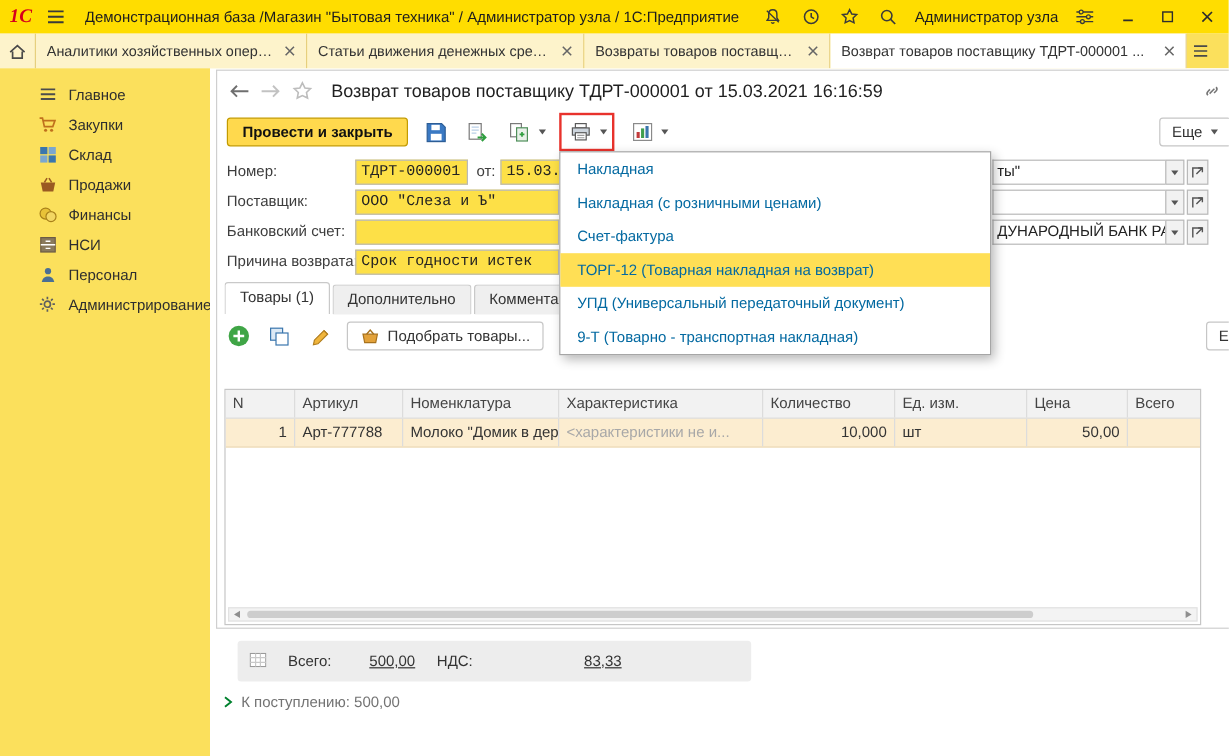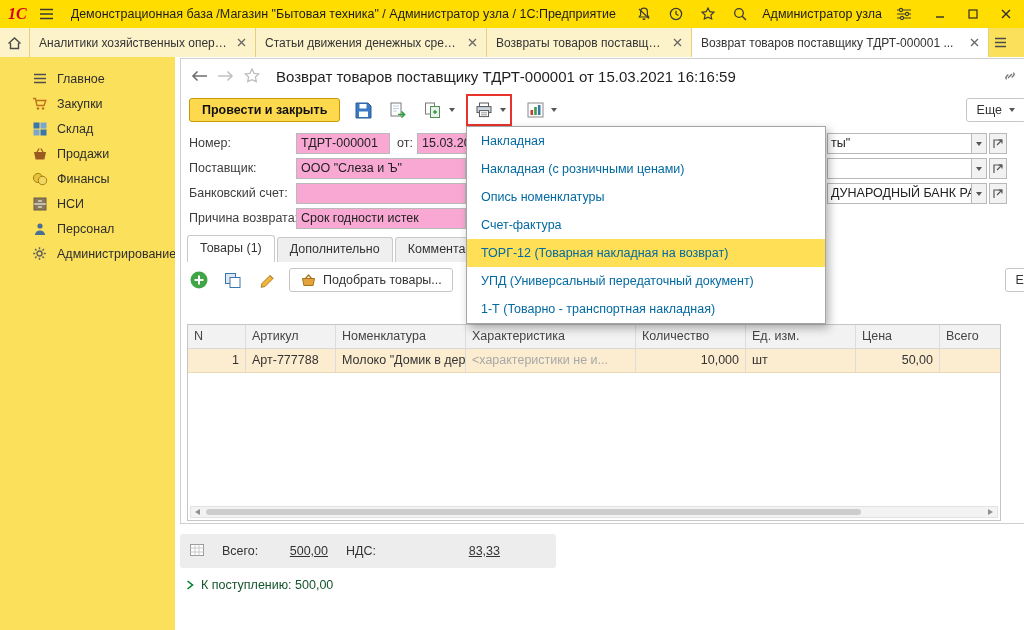--- a/index.html
+++ b/index.html
@@ -43,21 +43,21 @@
   .btn-primary{height:24px;padding:0 12px;background:#ffd94d;border:1px solid #c39b00;border-radius:3px;font-weight:bold;font-size:12.5px;color:#111;display:flex;align-items:center;font-family:"Liberation Sans",sans-serif;}
   .tool-ic{display:flex;align-items:center;justify-content:center;width:24px;height:24px;}
   .split{display:flex;align-items:center;gap:4px;}
   .redbox{display:flex;align-items:center;gap:4px;border:2px solid #e8322c;padding:2px 4px;}
   .caret{width:0;height:0;border-left:3.5px solid transparent;border-right:3.5px solid transparent;border-top:4px solid #555;display:inline-block;}
   .spacer{flex:1;}
   .btn-lite{height:24px;border:1px solid #c6c6c6;border-radius:3px;background:#fff;display:flex;align-items:center;gap:7px;padding:0 10px;color:#333;}
   .btn-sq{width:26px;height:24px;border:1px solid #c6c6c6;border-radius:3px;background:#fff;display:flex;align-items:center;justify-content:center;color:#333;}
 
   .lbl{position:absolute;height:21px;line-height:21px;color:#3d3d3d;white-space:nowrap;}
-  .inp{position:absolute;height:21px;line-height:19px;border:1px solid #b9b9b9;background:#f9a8d4;padding:0 4px;white-space:nowrap;overflow:hidden;color:#222;}
+  .inp{position:absolute;height:21px;line-height:19px;border:1px solid #b9b9b9;background:#fde047;padding:0 4px;white-space:nowrap;overflow:hidden;color:#222;font-family:Liberation Mono, monospace;}
   .rfield{position:absolute;height:21px;display:flex;}
   .rtxt{flex:1;border:1px solid #b9b9b9;border-right:0;background:#fff;line-height:19px;padding:0 3px;overflow:hidden;white-space:nowrap;color:#222;}
   .cbtn{width:16px;border:1px solid #b9b9b9;background:#f2f2f2;display:flex;align-items:center;justify-content:center;flex:none;}
   .obtn{width:18px;margin-left:2px;border:1px solid #b9b9b9;background:#f2f2f2;display:flex;align-items:center;justify-content:center;flex:none;}
 
   .print-menu{position:absolute;left:285px;top:67px;width:360px;background:#fff;border:1px solid #a6a6a6;box-shadow:3px 4px 9px rgba(0,0,0,.3);z-index:50;}
   .pm-item{height:28px;line-height:28px;padding:0 14px;color:#0369a1;white-space:nowrap;overflow:hidden;}
   .pm-item.sel{background:#ffdf55;}
 
   .ctabs{position:absolute;left:6px;top:176px;height:27px;display:flex;align-items:flex-end;gap:2px;}
@@ -73,26 +73,26 @@
   .tc{padding:0 6px;border-right:1px solid #dcdcdc;overflow:hidden;white-space:nowrap;flex:none;}
   .c0{width:58px}.c1{width:90px}.c2{width:130px}.c3{width:170px}.c4{width:110px}.c5{width:110px}.c6{width:84px}.c7{flex:1;border-right:0}
   .num{text-align:right}
   .muted{color:#a8a8a8}
   .hscroll{position:absolute;left:2px;right:2px;bottom:2px;height:12px;background:#f3f3f3;border:1px solid #e2e2e2;}
   .hthumb{position:absolute;left:15px;top:2px;height:6px;width:655px;background:#cdcdcd;border-radius:3px;}
   .sarr{position:absolute;top:2px;width:0;height:0;border-top:3.5px solid transparent;border-bottom:3.5px solid transparent;}
   .sarr-l{left:4px;border-right:5px solid #8f8f8f;}
   .sarr-r{right:4px;border-left:5px solid #8f8f8f;}
 
-  .footer-bar{position:absolute;left:5px;top:477px;width:376px;height:34px;background:#ededed;border-radius:3px;}
+  .footer-bar{position:absolute;left:23px;top:477px;width:428px;height:34px;background:#ededed;border-radius:3px;}
   .fb-ic{position:absolute;left:10px;top:10px;}
   .fb-lbl,.fb-val{position:absolute;top:0;line-height:34px;color:#333;}
   .fb-val{text-align:right;text-decoration:underline;}
 
-  .receipt{position:absolute;left:11px;top:521px;display:flex;align-items:center;gap:7px;color:#14532d;font-size:12.5px;}
+  .receipt{position:absolute;left:11px;top:521px;display:flex;align-items:center;gap:7px;color:#737373;font-size:12.5px;}
 </style>
 </head>
 <body>
 
 <div class="screen">
 
   <div class="topbar">
     <span class="logo">1С</span>
     <span class="tb-ic">
       <svg width="15" height="12" viewBox="0 0 15 12">
@@ -423,25 +423,24 @@
             <svg width="10" height="10" viewBox="0 0 10 10">
               <path d="M1 9V1h8" fill="none" stroke="#555" stroke-width="1.2"></path>
               <path d="M4 6l5-5M5.5 1H9v3.5" fill="none" stroke="#555" stroke-width="1.2"></path>
             </svg>
           </span>
       </div>
 
       <div class="print-menu">
         <div class="pm-item">Накладная</div>
         <div class="pm-item">Накладная (с розничными ценами)</div>
-        <div class="pm-item">Опись номенклатуры</div>
         <div class="pm-item">Счет-фактура</div>
         <div class="pm-item sel">ТОРГ-12 (Товарная накладная на возврат)</div>
         <div class="pm-item">УПД (Универсальный передаточный документ)</div>
-        <div class="pm-item">1-Т (Товарно - транспортная накладная)</div>
+        <div class="pm-item">9-Т (Товарно - транспортная накладная)</div>
       </div>
 
       <div class="ctabs">
         <div class="ctab active">Товары (1)</div>
         <div class="ctab">Дополнительно</div>
         <div class="ctab">Комментарий</div>
       </div>
 
       <div class="items-toolbar">
         <span class="tool-ic">

